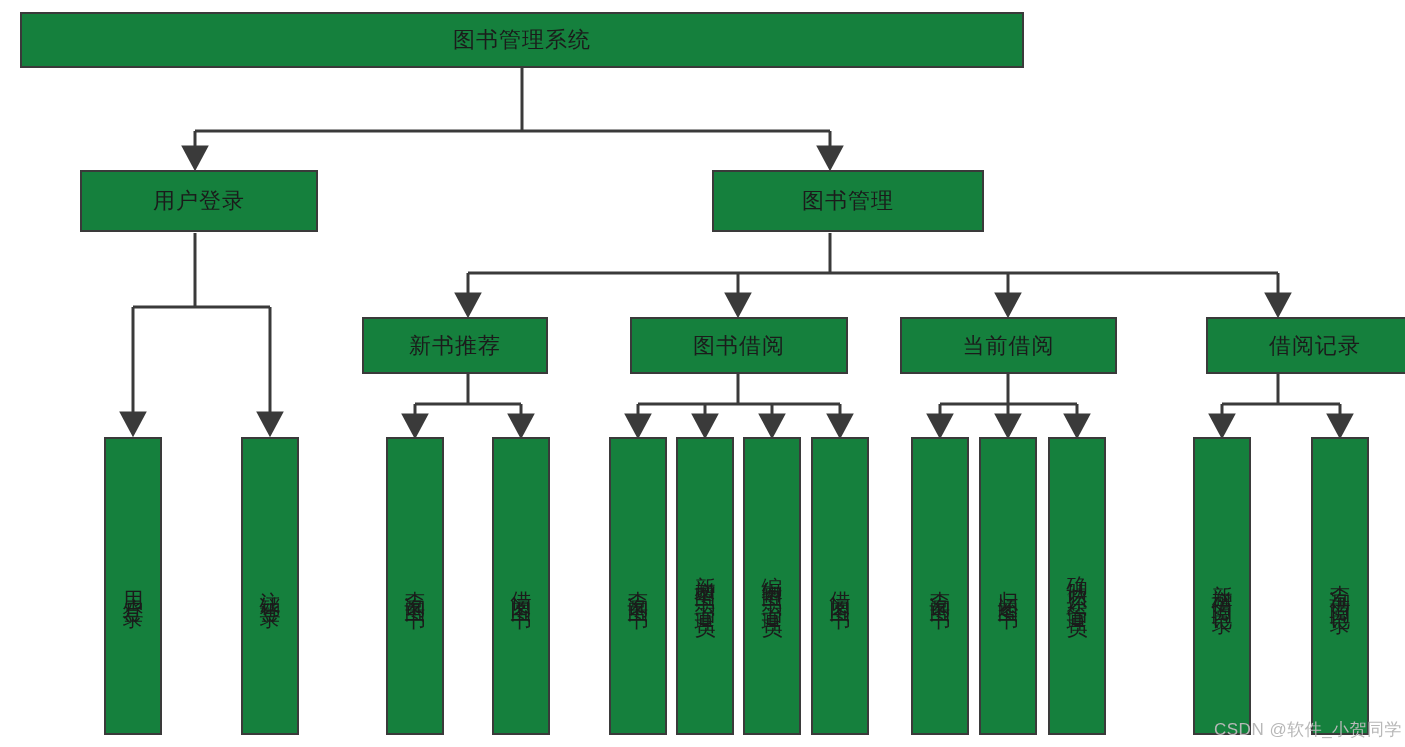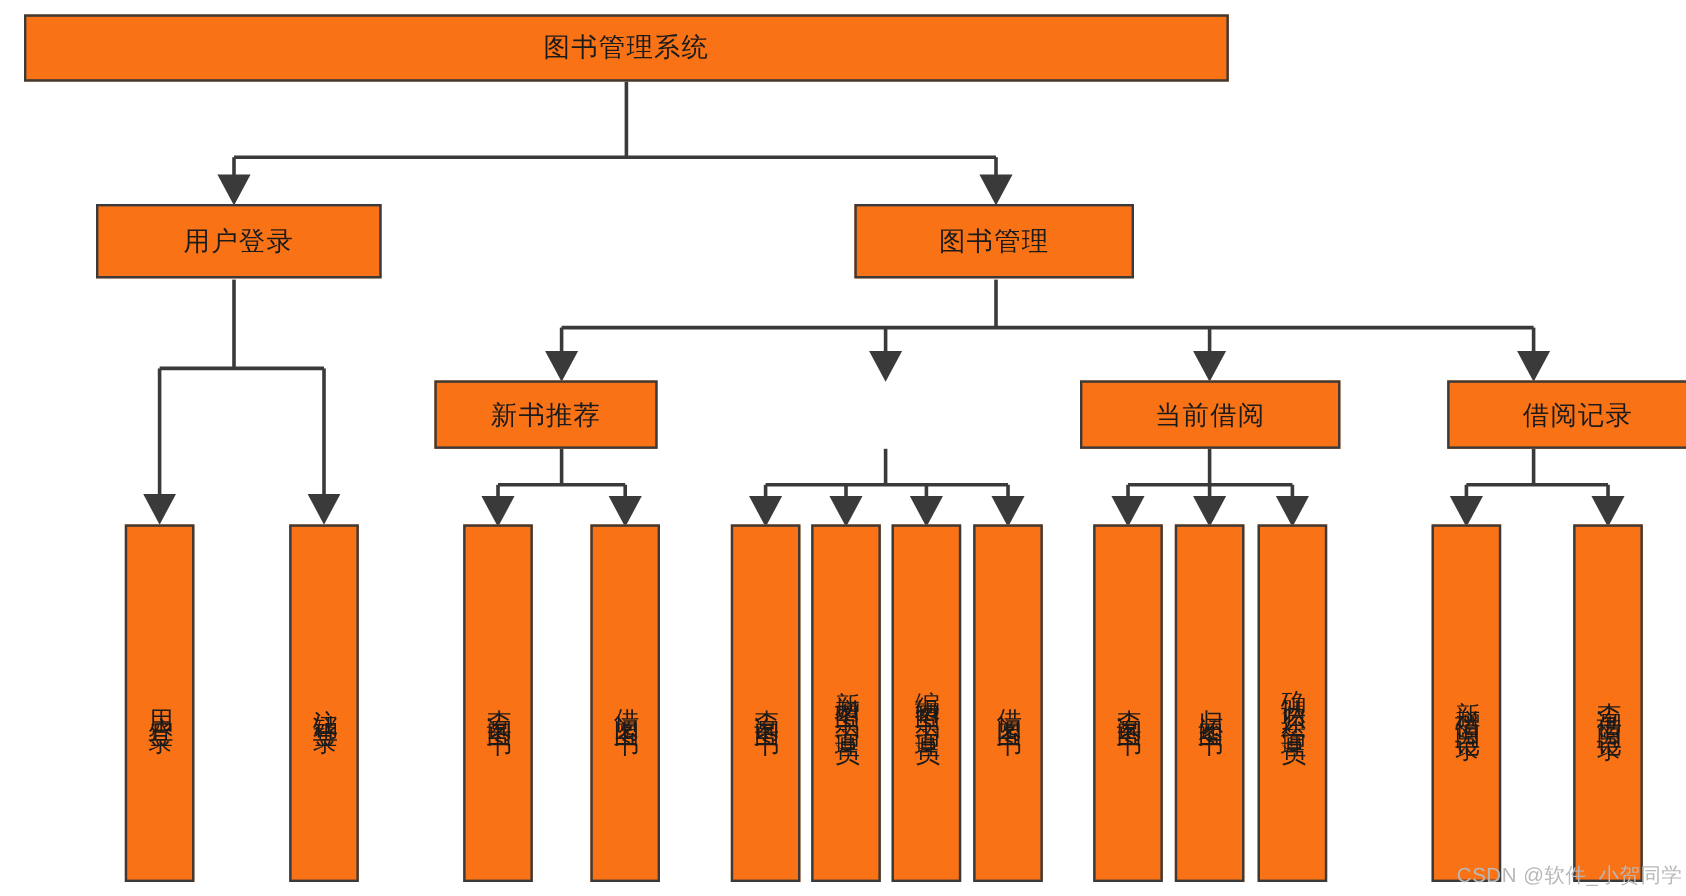--- a/index.html
+++ b/index.html
@@ -21,21 +21,21 @@
   svg.diagram-canvas {
     position: absolute;
     left: 0;
     top: 0;
     width: 1405px;
     height: 747px;
   }
   .node-box {
     position: absolute;
     box-sizing: border-box;
-    background: #f97316;
+    background: #15803d;
     border: 2.5px solid #3a3a3a;
     display: flex;
     align-items: center;
     justify-content: center;
     overflow: hidden;
   }
   .node-label {
     font-size: 22px;
     color: #1b1b1b;
     letter-spacing: 1px;
@@ -122,28 +122,31 @@
   </svg>
 
   <div class="node-box" style="left:20px; top:12px; width:1004px; height:56px;">
     <span class="node-label">图书管理系统</span>
   </div>
 
   <div class="node-box" style="left:80px; top:170px; width:238px; height:62px;">
     <span class="node-label">用户登录</span>
   </div>
 
-  <div class="node-box" style="left:712px; top:170px; width:233px; height:62px;">
+  <div class="node-box" style="left:712px; top:170px; width:272px; height:62px;">
     <span class="node-label">图书管理</span>
   </div>
 
   <div class="node-box" style="left:362px; top:317px; width:186px; height:57px;">
     <span class="node-label">新书推荐</span>
   </div>
 
+  <div class="node-box" style="left:630px; top:317px; width:218px; height:57px;">
+    <span class="node-label">图书借阅</span>
+  </div>
 
   <div class="node-box" style="left:900px; top:317px; width:217px; height:57px;">
     <span class="node-label">当前借阅</span>
   </div>
 
   <div class="node-box" style="left:1170px; top:317px; width:218px; height:57px;margin-left:36px;">
     <span class="node-label">借阅记录</span>
   </div>
 
   <div class="node-box vertical" style="left:104px; top:437px; width:58px; height:298px;">

